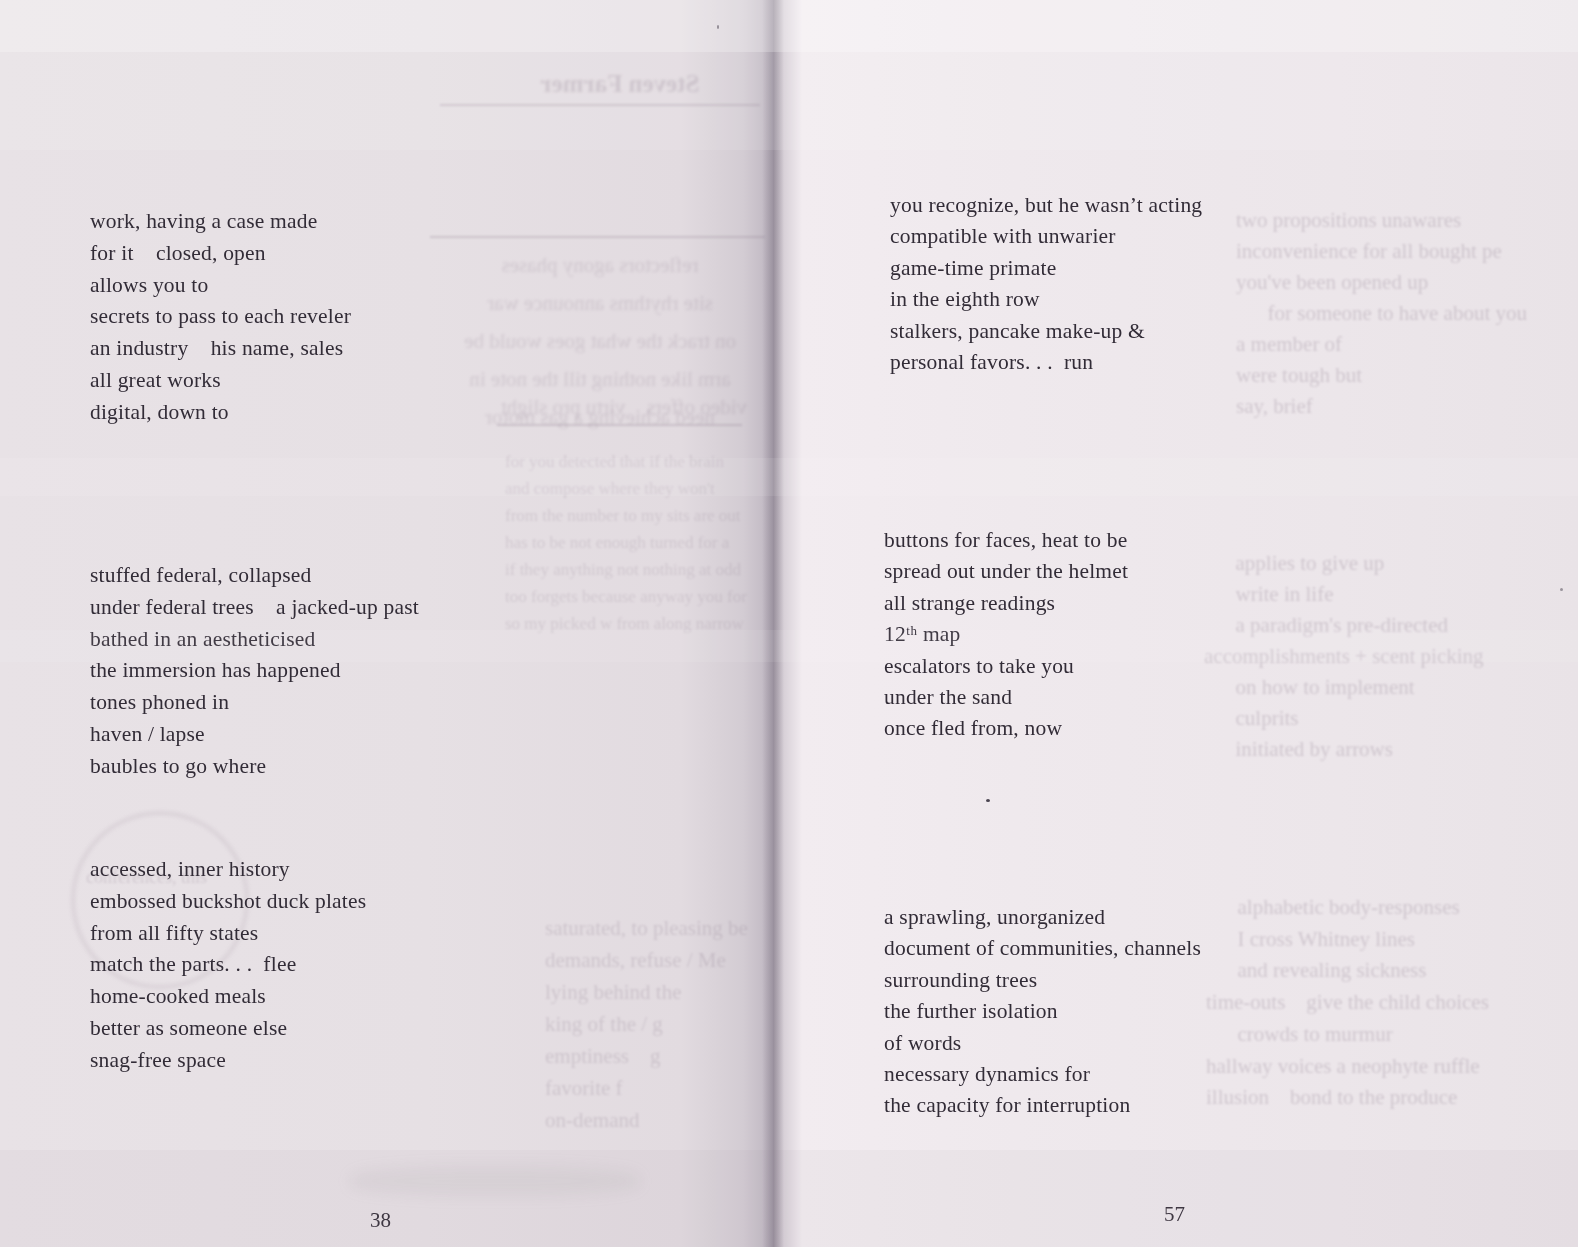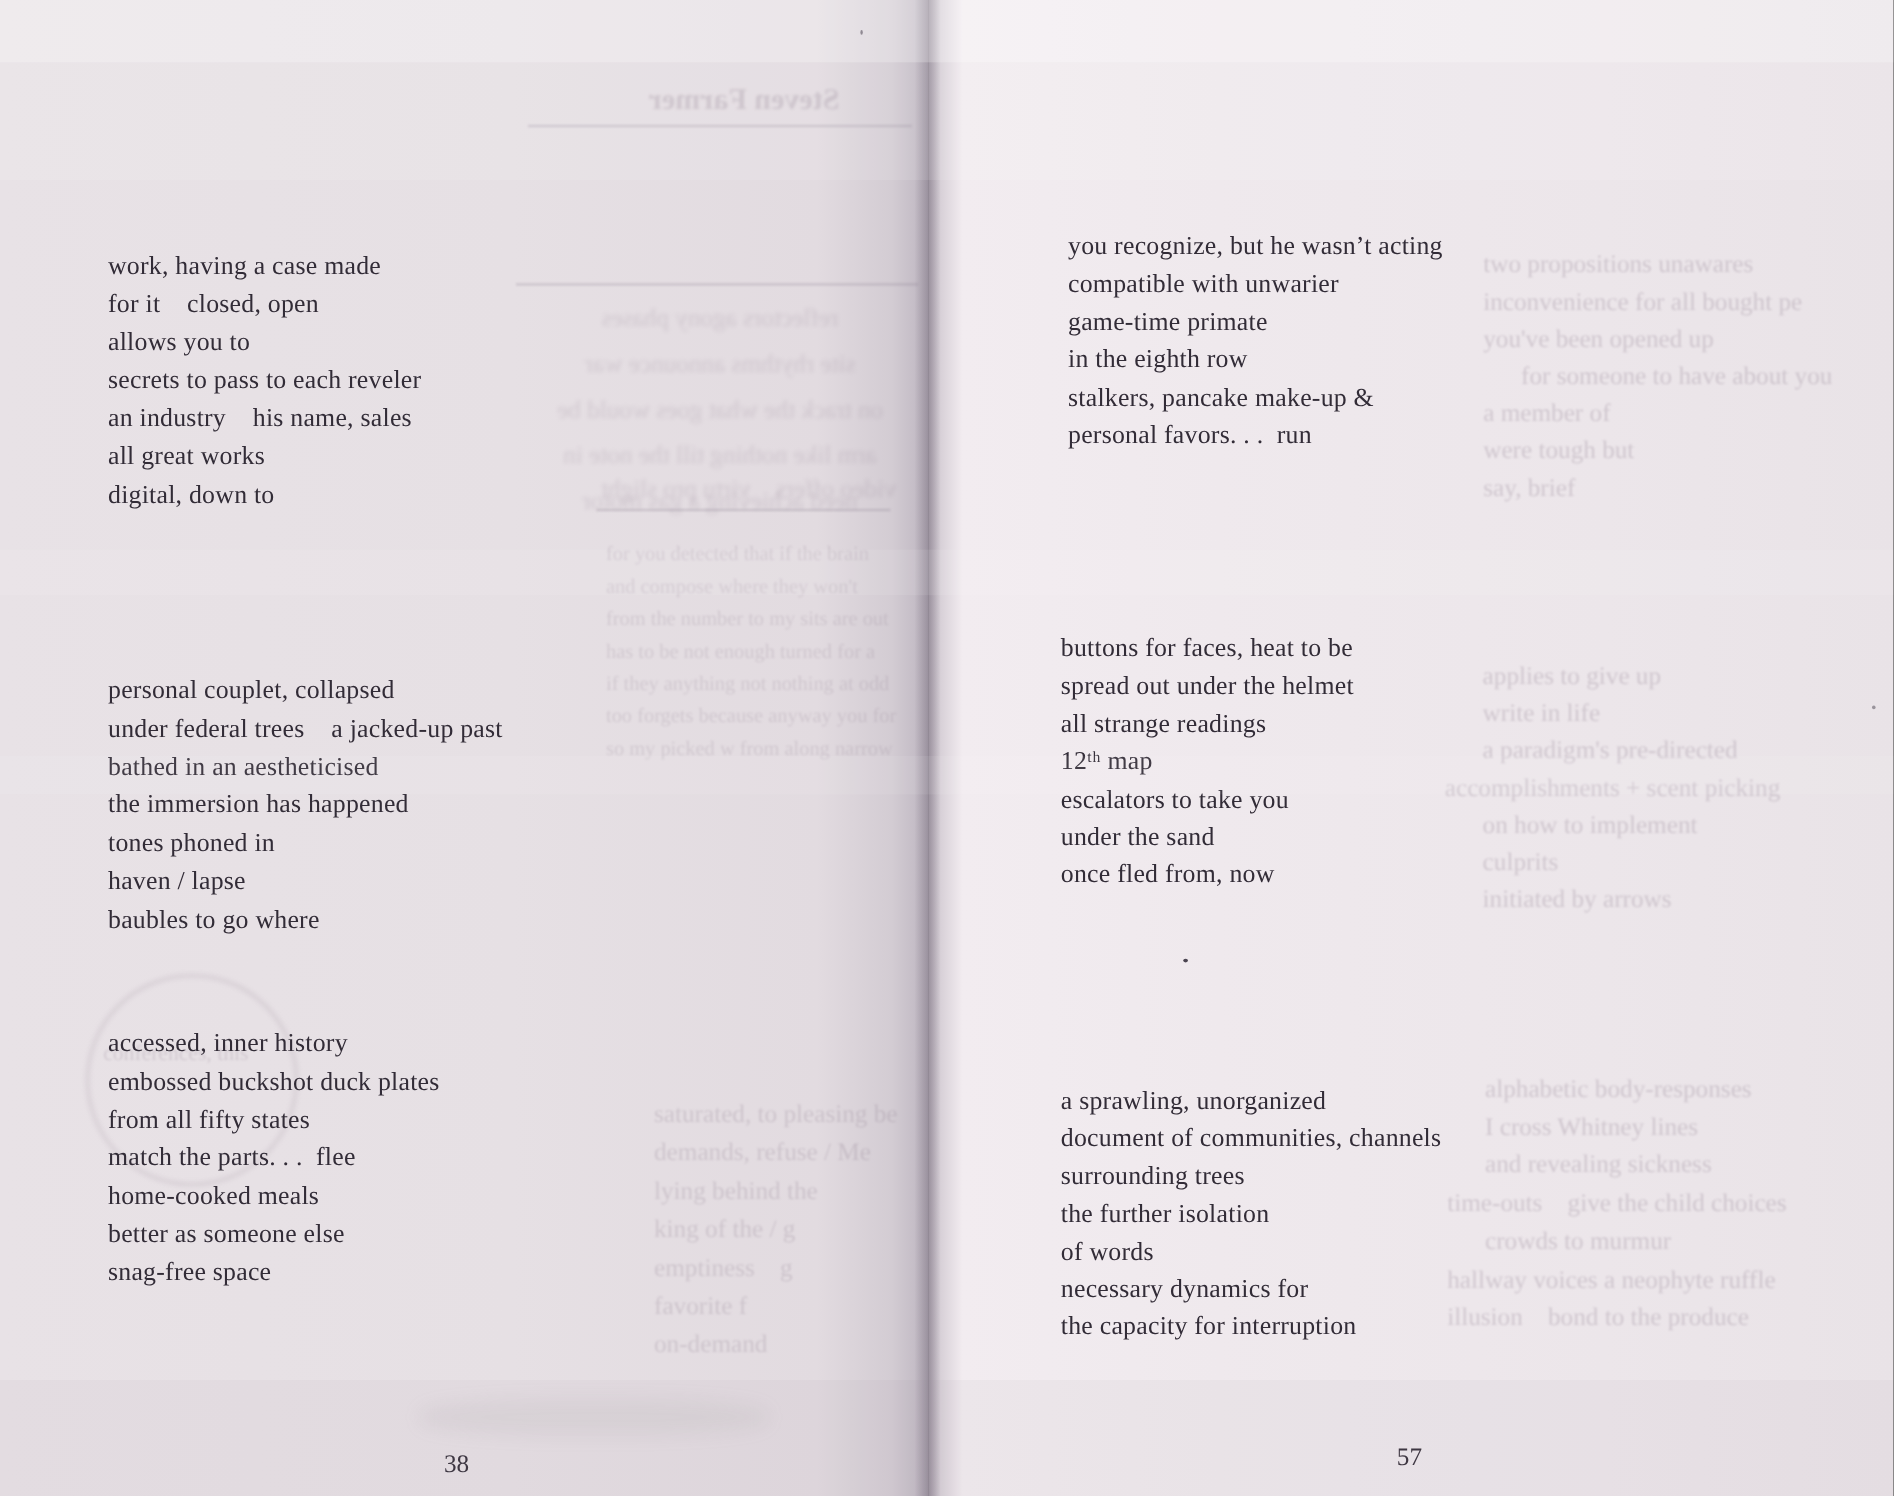--- a/index.html
+++ b/index.html
@@ -47,21 +47,21 @@
     <div class="ghost ghost-read" style="left:505px;top:448px;width:270px;font-size:17px;line-height:27px;opacity:.22;"><div>for you detected that if the brain</div><div>and compose where they won't</div><div>from the number to my sits are out</div><div>has to be not enough turned for a</div><div>if they anything not nothing at odd</div><div>too forgets because anyway you for</div><div>so my picked w from along narrow</div></div>
 
     <div class="ghost-circle" style="left:72px;top:812px;width:172px;height:172px;"></div>
     <div class="ghost ghost-read" style="left:86px;top:862px;font-size:18px;opacity:.24;"><div>conferences, this</div></div>
 
     <div class="ghost ghost-read" style="left:545px;top:912px;line-height:32px;opacity:.26;"><div>saturated, to pleasing be</div><div>demands, refuse / Me</div><div>lying behind the</div><div>king of the / g</div><div>emptiness    g</div><div>favorite f</div><div>on-demand</div></div>
 
     <div class="smudge" style="left:350px;top:1166px;width:290px;height:30px;"></div>
 
     <div class="poem poem-l" style="left:90px;top:206px;"><div>work, having a case made</div><div>for it    closed, open</div><div>allows you to</div><div>secrets to pass to each reveler</div><div>an industry    his name, sales</div><div>all great works</div><div>digital, down to</div></div>
-    <div class="poem poem-l" style="left:90px;top:560px;"><div>personal couplet, collapsed</div><div>under federal trees    a jacked-up past</div><div>bathed in an aestheticised</div><div>the immersion has happened</div><div>tones phoned in</div><div>haven / lapse</div><div>baubles to go where</div></div>
+    <div class="poem poem-l" style="left:90px;top:560px;"><div>stuffed federal, collapsed</div><div>under federal trees    a jacked-up past</div><div>bathed in an aestheticised</div><div>the immersion has happened</div><div>tones phoned in</div><div>haven / lapse</div><div>baubles to go where</div></div>
     <div class="poem poem-l" style="left:90px;top:854px;"><div>accessed, inner history</div><div>embossed buckshot duck plates</div><div>from all fifty states</div><div>match the parts. . .  flee</div><div>home-cooked meals</div><div>better as someone else</div><div>snag-free space</div></div>
 
     <div class="page-number" style="left:370px;top:1208px;text-align:right;">38</div>
   </div>
 
   <div class="page page-right">
 
     <div class="ghost ghost-read" style="left:462px;top:205px;line-height:31px;"><div>two propositions unawares</div><div>inconvenience for all bought pe</div><div>you've been opened up</div><div>      for someone to have about you</div><div>a member of</div><div>were tough but</div><div>say, brief</div></div>
     <div class="ghost ghost-read" style="left:430px;top:548px;line-height:31px;"><div>      applies to give up</div><div>      write in life</div><div>      a paradigm's pre-directed</div><div>accomplishments + scent picking</div><div>      on how to implement</div><div>      culprits</div><div>      initiated by arrows</div></div>
     <div class="ghost ghost-read" style="left:432px;top:892px;line-height:31.7px;"><div>      alphabetic body-responses</div><div>      I cross Whitney lines</div><div>      and revealing sickness</div><div>time-outs    give the child choices</div><div>      crowds to murmur</div><div>hallway voices a neophyte ruffle</div><div>illusion    bond to the produce</div></div>

